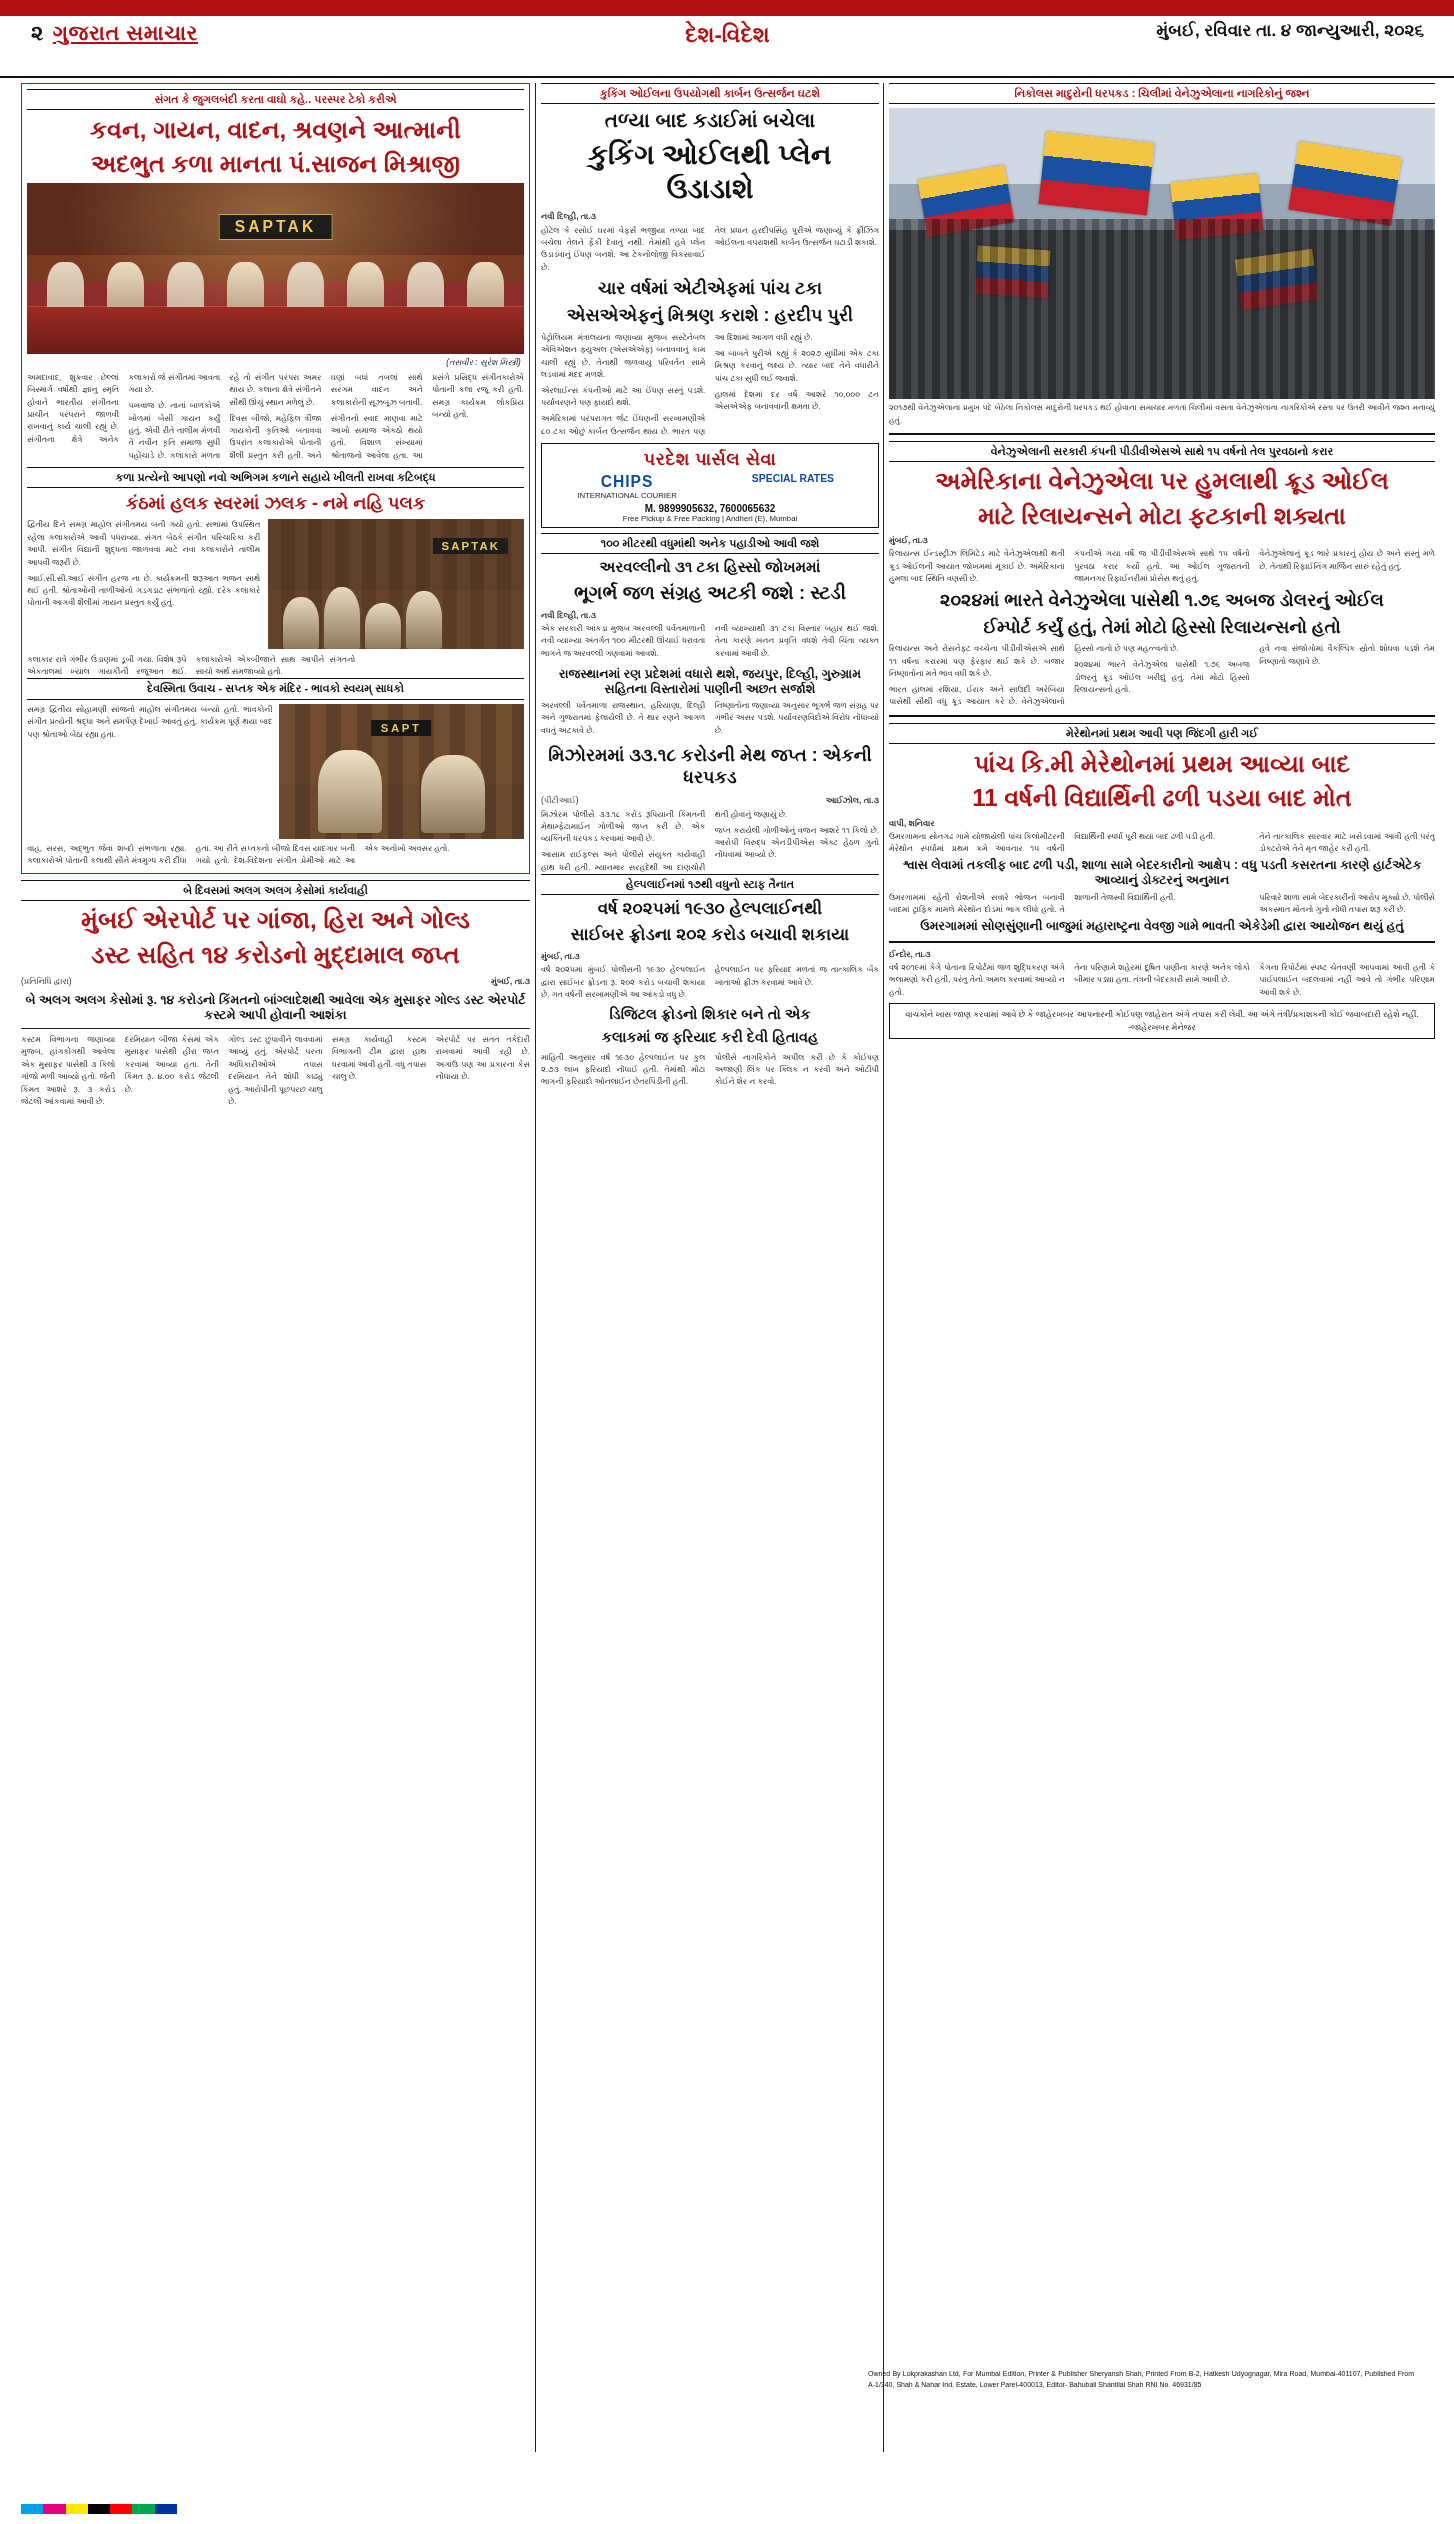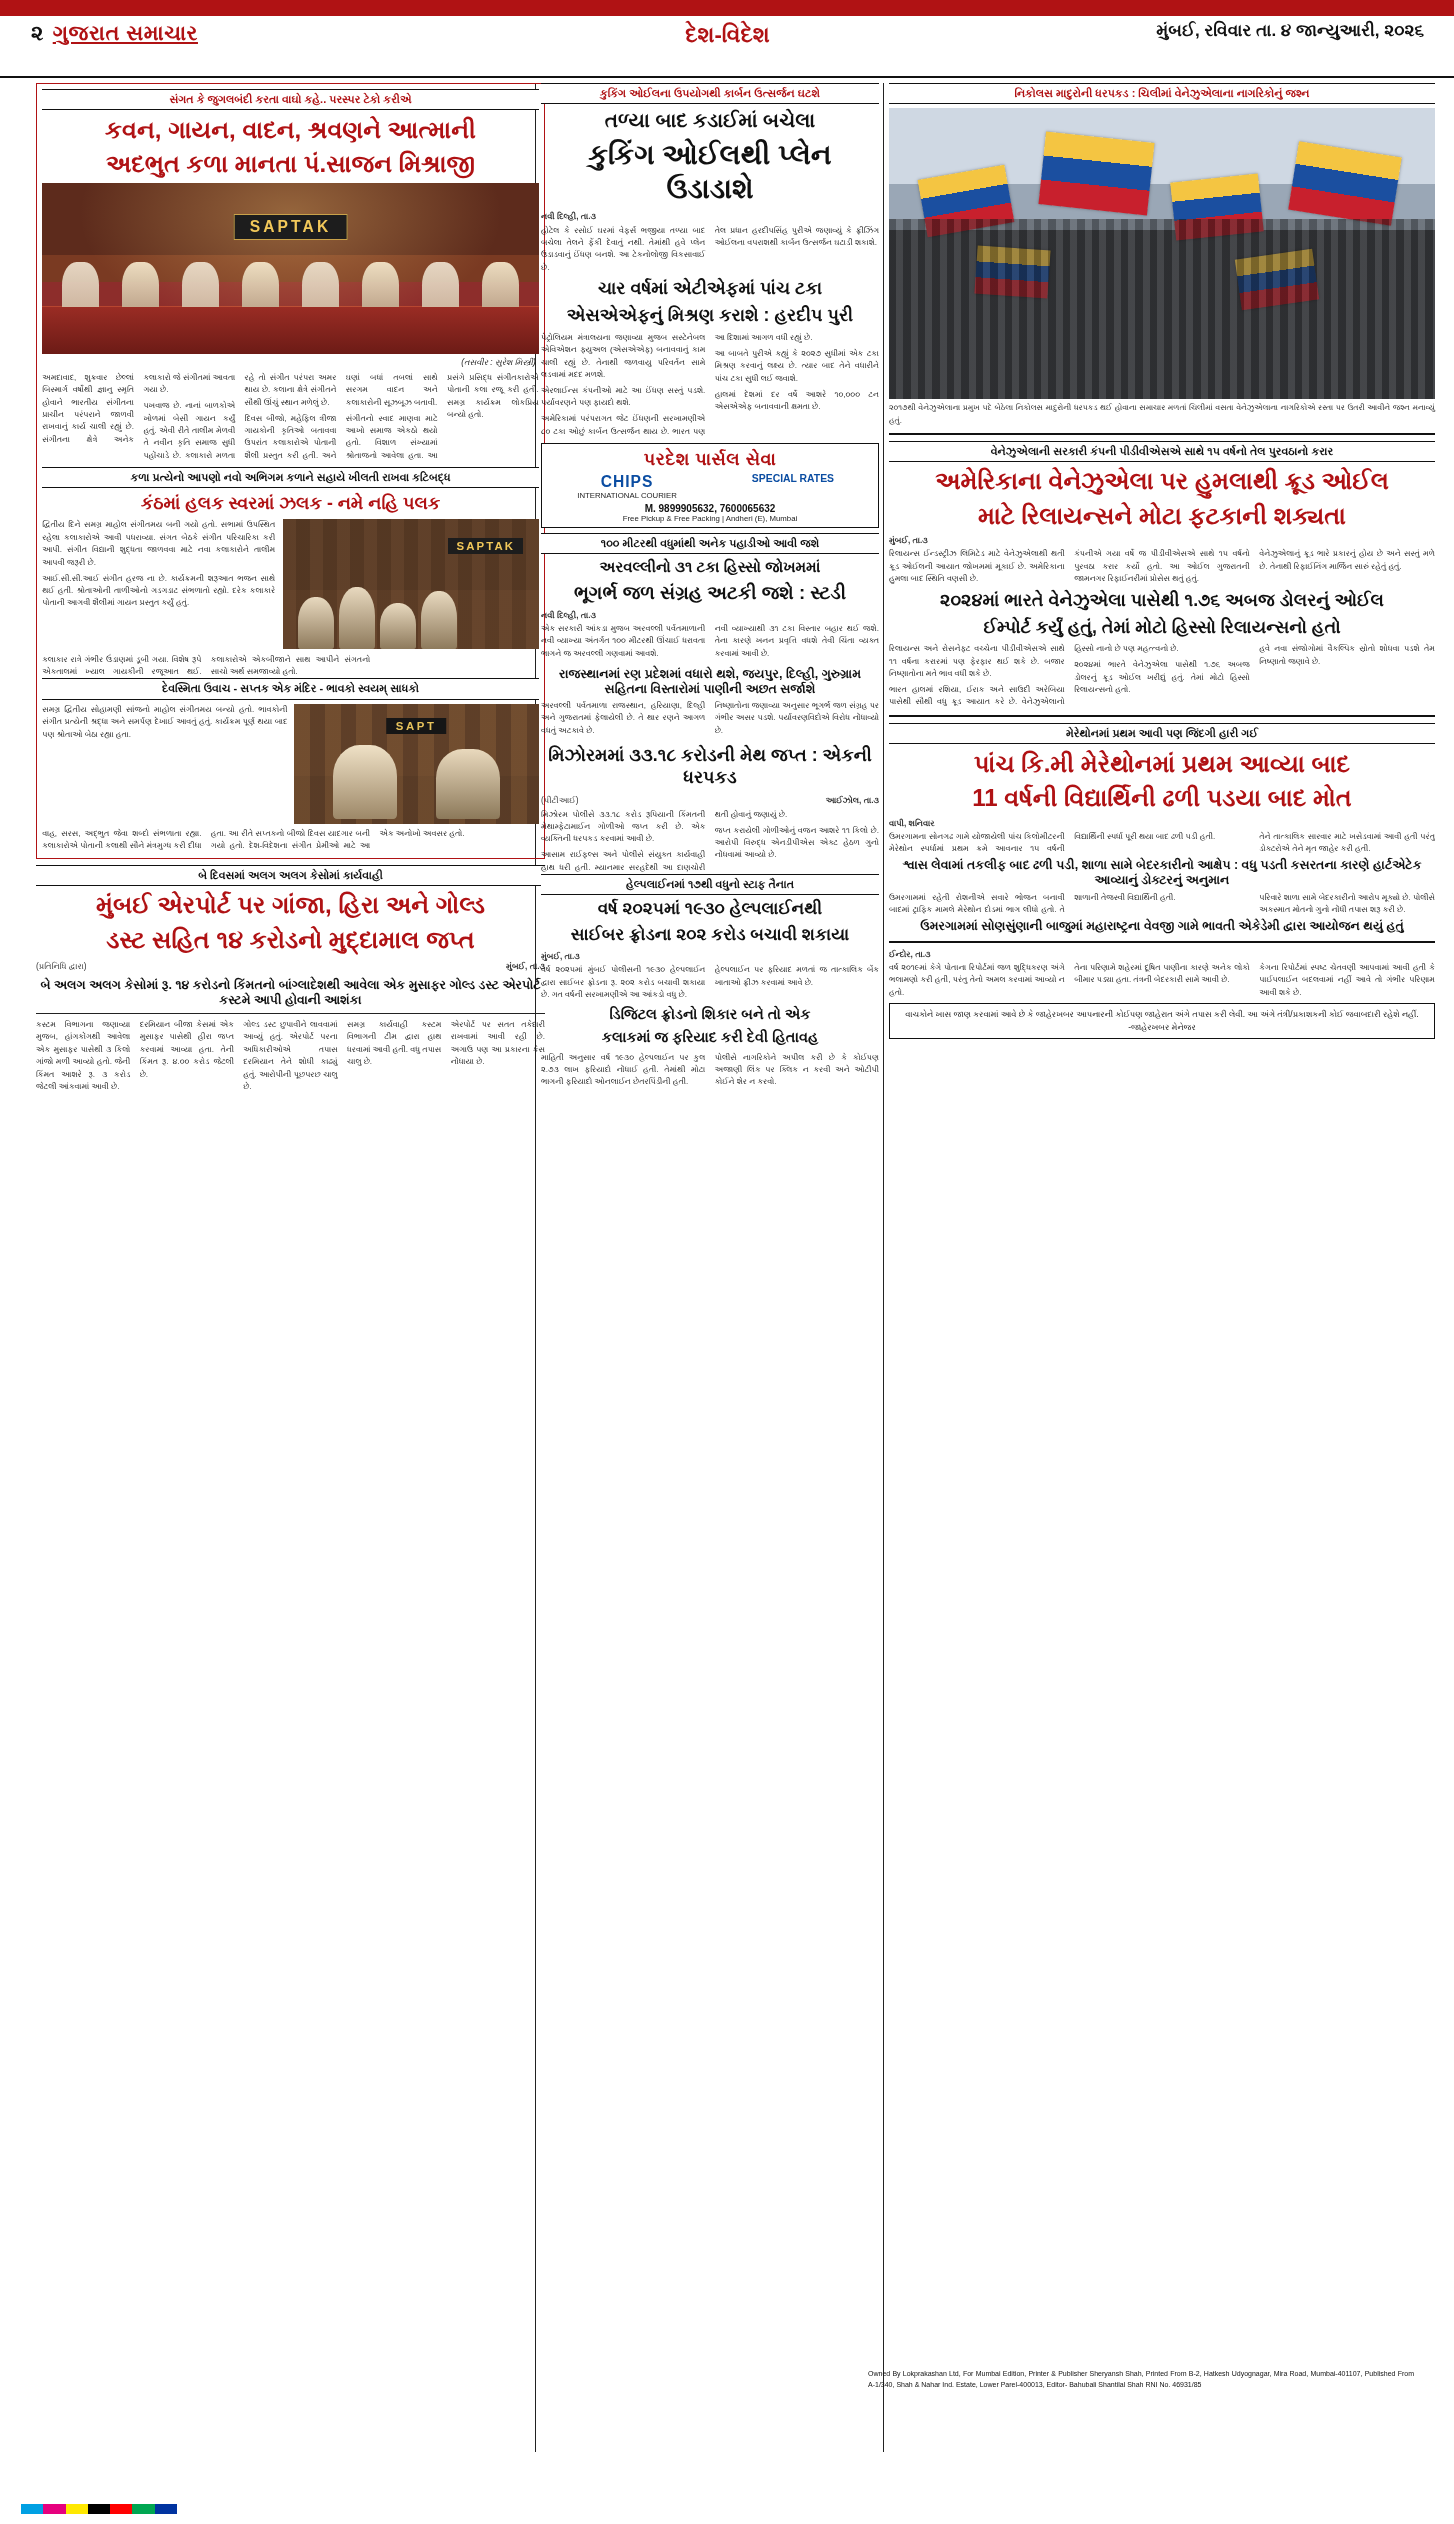--- a/index.html
+++ b/index.html
@@ -37,21 +37,21 @@
     position:absolute; left:50%; transform:translateX(-50%); top:22px;
     font-size:22px; font-weight:bold; color:#b01214;
   }
   .mast-right { font-size:17px; font-weight:bold; color:#111; }
 
   
   .content {
     position:absolute; left:21px; top:83px; width:1413px; height:2369px;
   }
   .col { position:absolute; top:0; }
-  .c1 { left:15px;    width:509px; }
+  .c1 { left:0px;    width:509px; }
   .c2 { left:520px; width:338px; }
   .c3 { left:868px; width:546px; }
 
   .rule-v {
     position:absolute; top:0; bottom:0; width:1px; background:#222;
   }
 
   
   .hl-band {
     background:#fff; border-top:1.6px solid #111; border-bottom:1.6px solid #111;
@@ -113,21 +113,21 @@
   }
   .ph-room .wood { position:absolute; inset:0; background:repeating-linear-gradient(90deg,#6b482e 0 13.5px,#5b3c25 13.5px 27px); opacity:.75; }
   .ph-room .sign {
     position:absolute; right:6%; top:14%; background:#1d1d1d; color:#f2c85a;
     font-size:11.4px; font-weight:bold; letter-spacing:2.1px; padding:2.1px 8.3px;
   }
   .ph-room .people { position:absolute; left:6%; bottom:0; width:62%; height:56%; display:flex; gap:3%; align-items:flex-end; }
   .ph-room .p { flex:1; background:linear-gradient(#e8d9bf,#8e7a5c); border-radius:46% 46% 6% 6%; }
 
   .ph-sitar {
-    height:120px; position:relative;
+    height:135px; position:relative;
     background:linear-gradient(#4b3220 0 60%, #2f2016 60% 100%);
   }
   .ph-sitar .wood2 { position:absolute; inset:0; background:repeating-linear-gradient(90deg,#7b5433 0 15.6px,#63422a 15.6px 31px); opacity:.8; }
   .ph-sitar .sign2 {
     position:absolute; left:50%; transform:translateX(-50%); top:12%;
     background:#161616; color:#e8c35c; font-size:11.4px; letter-spacing:2.6px; font-weight:bold; padding:2.1px 9.4px;
   }
   .ph-sitar .pl { position:absolute; left:16%; bottom:4%; width:26%; height:62%; background:linear-gradient(#efe1c6,#9d8868); border-radius:42% 42% 6% 6%; }
   .ph-sitar .pr { position:absolute; right:16%; bottom:4%; width:26%; height:58%; background:linear-gradient(#e9d9bd,#8c795a); border-radius:42% 42% 6% 6%; }
 

